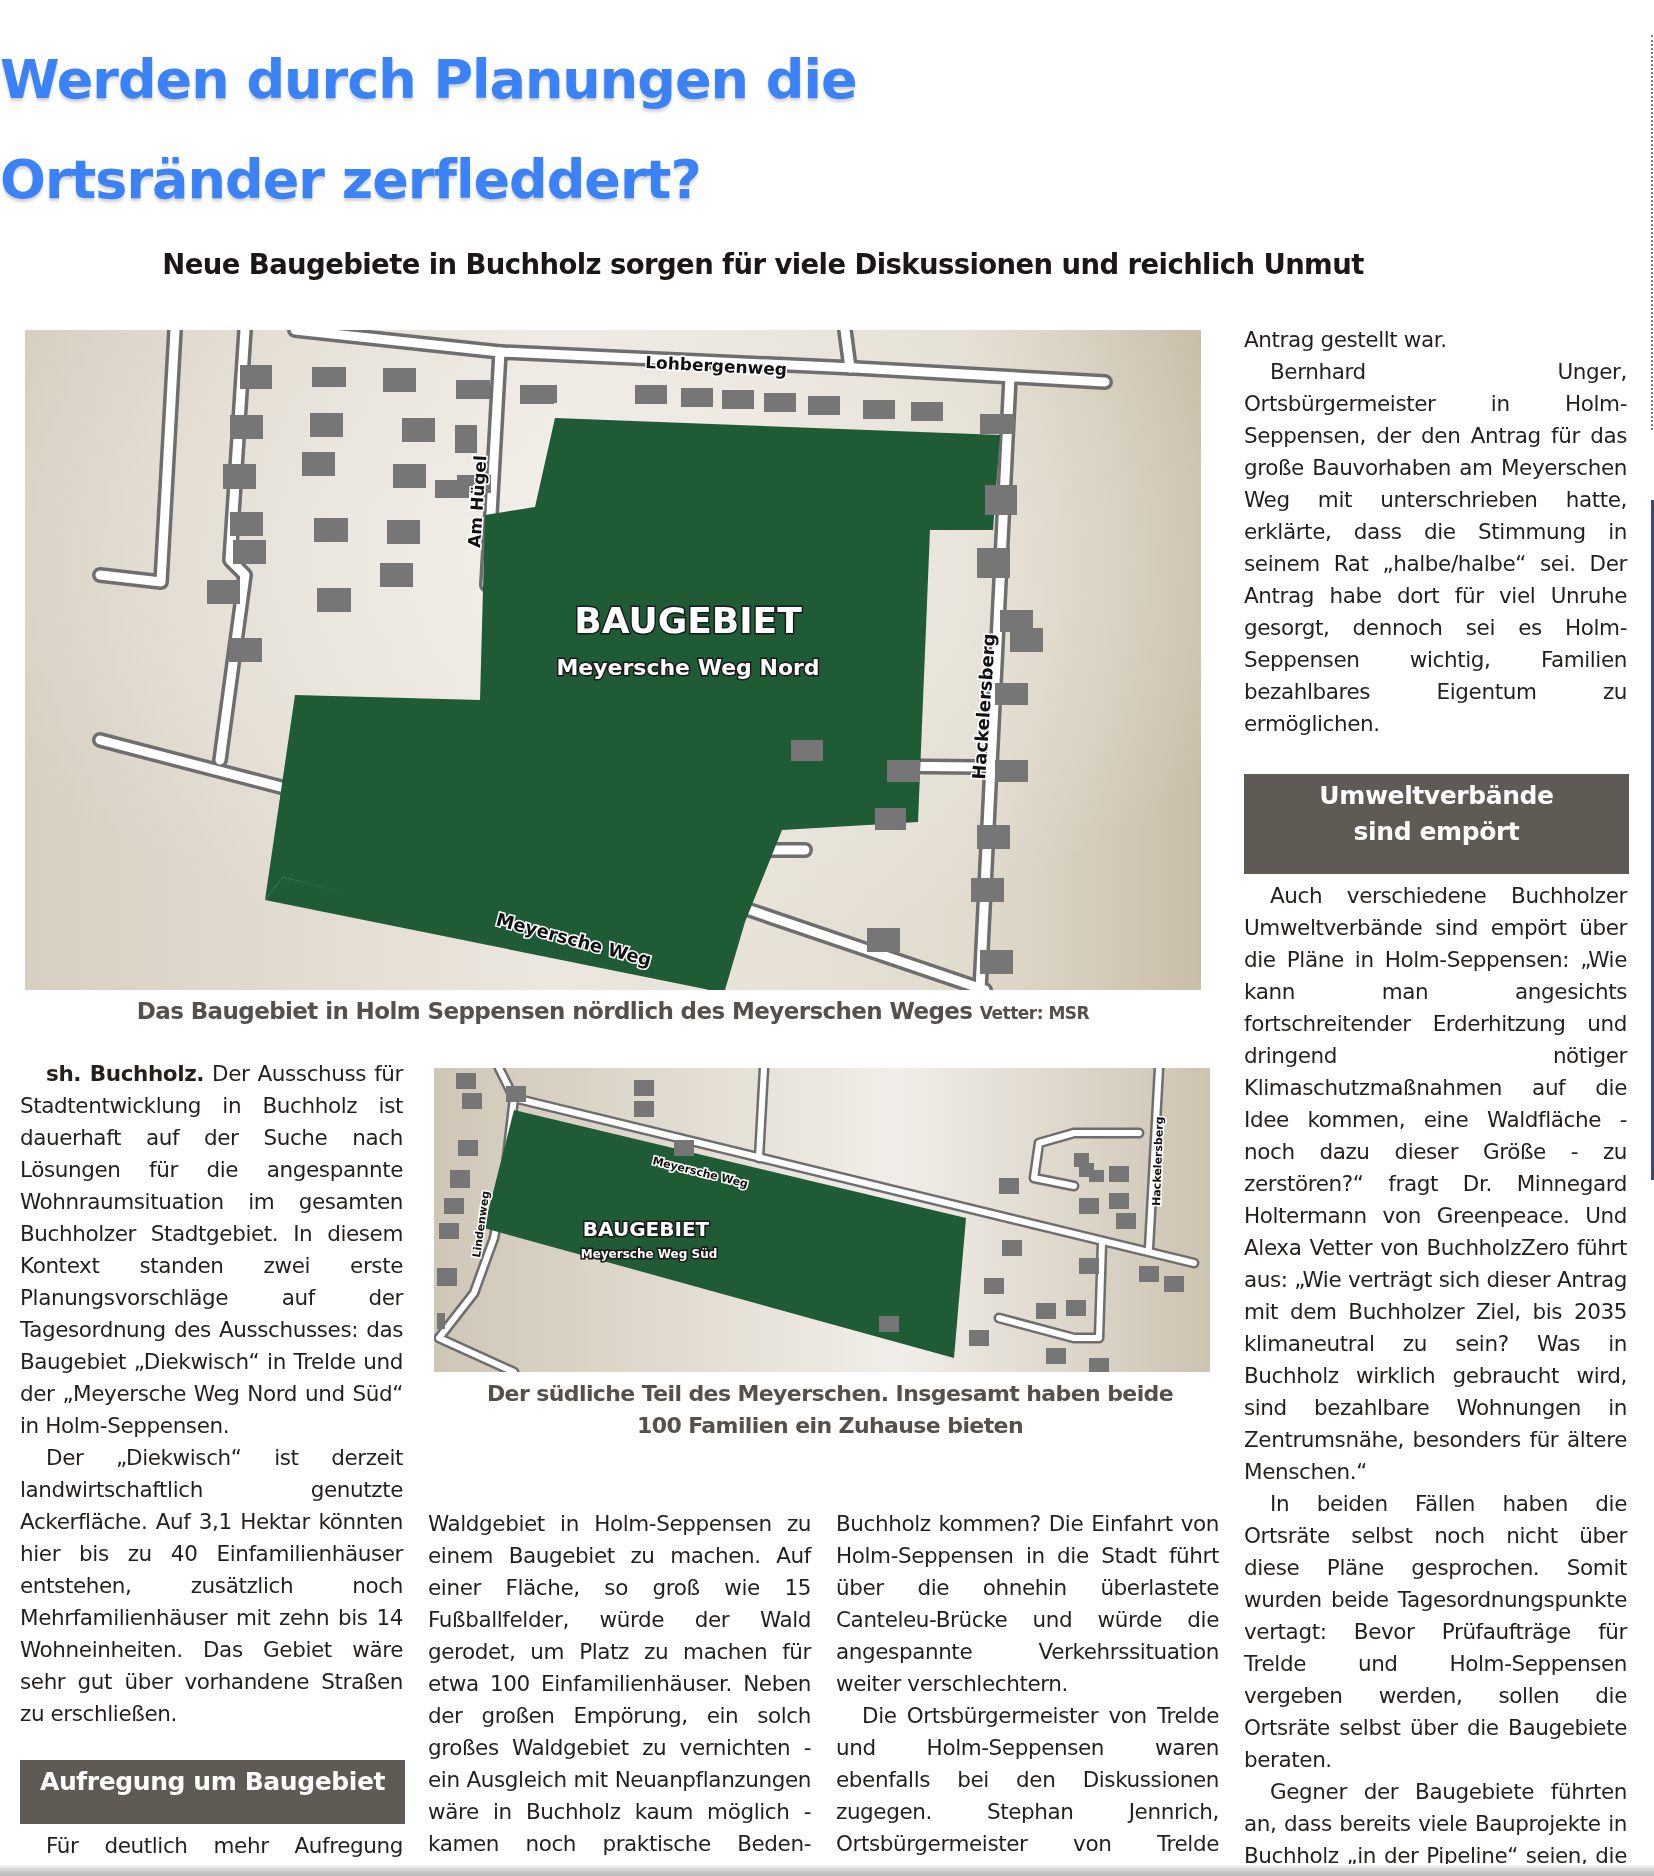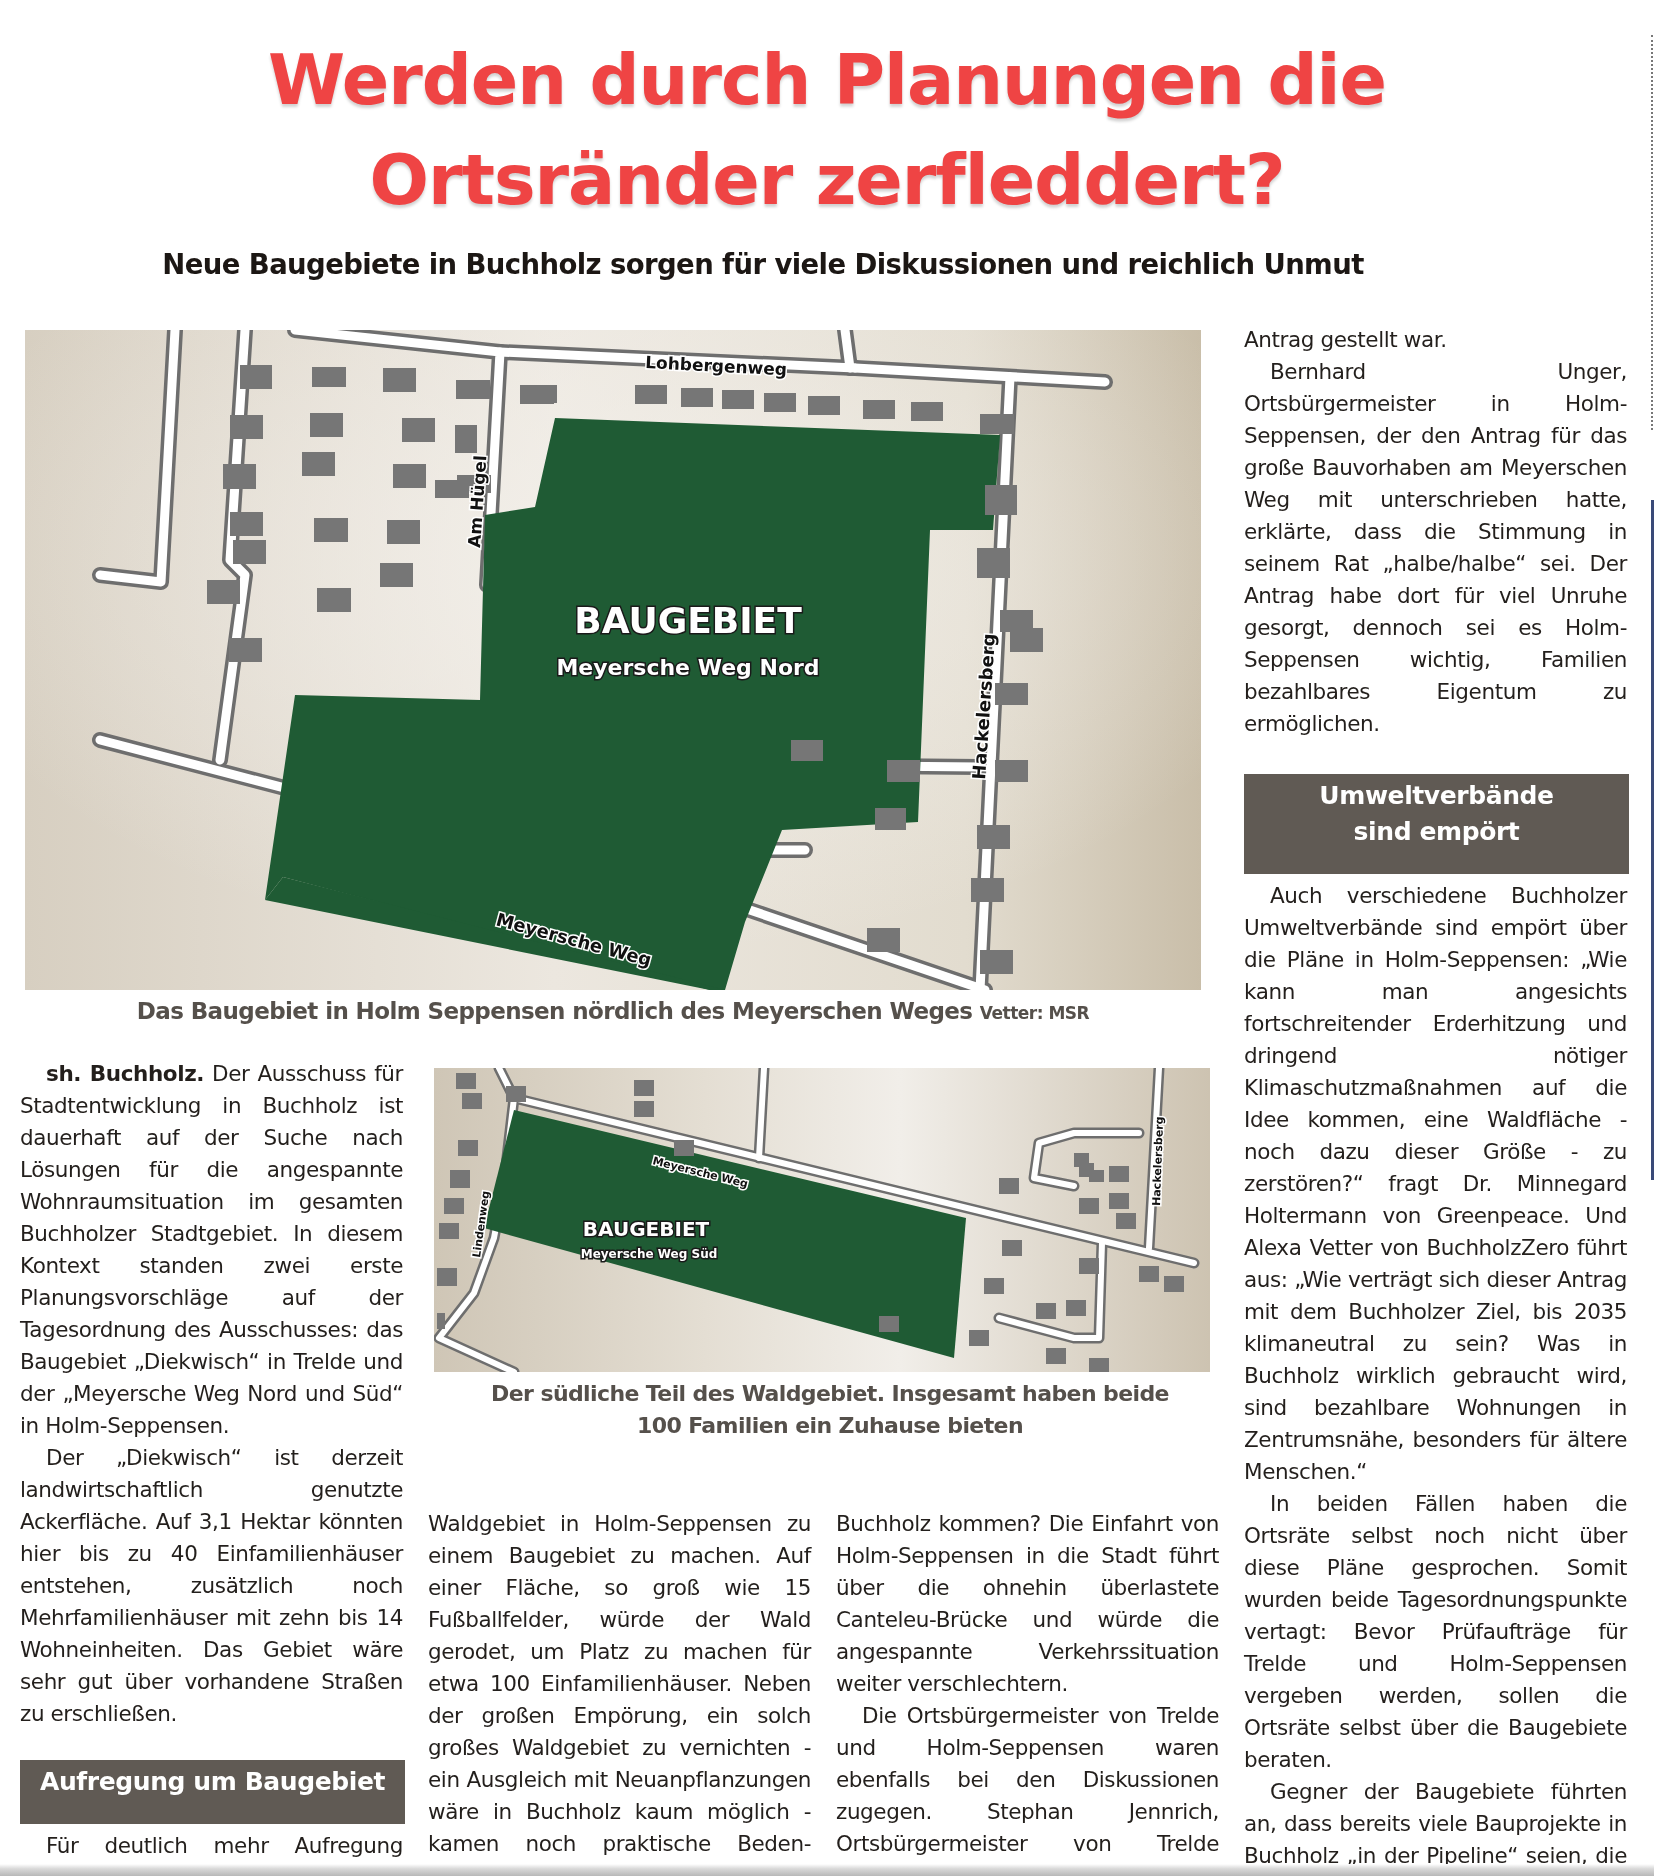--- a/index.html
+++ b/index.html
@@ -1,21 +1,21 @@
 <!DOCTYPE html>
 <html><head>
 <meta charset="utf-8">
 <style>
   html, body { margin:0; padding:0; background:#ffffff; }
   body { width:1654px; height:1876px; position:relative; overflow:hidden;
          font-family:"Liberation Sans", "DejaVu Sans", sans-serif; color:#231f1c; }
   .abs { position:absolute; }
-  .headline { left:0; width:1654px; top:30px; text-align:center;
+  .headline { left:0; width:1654px; top:30px; 
               font-family:"DejaVu Sans", sans-serif; font-weight:bold;
-              font-size:70px; line-height:100px; letter-spacing:-1px; color:#ef4444;
+              font-size:54px; line-height:100px; letter-spacing:-1px; color:#3b82f6;
               text-shadow: 0 3px 3px rgba(0,0,0,0.18); }
   .subhead { left:0; width:1526px; top:248px; text-align:center;
              font-family:"DejaVu Sans", sans-serif; font-weight:bold;
              font-size:27.5px; letter-spacing:-0.6px; color:#1c1714; }
   .map { position:absolute; overflow:hidden; }
   .map svg { display:block; }
   .caption { text-align:center; font-family:"DejaVu Sans", sans-serif; font-weight:bold;
              color:#55504b; letter-spacing:-0.6px; }
   .caption small { font-size:17px; font-weight:bold; letter-spacing:-0.5px; }
   .col { position:absolute; font-family:"DejaVu Sans", sans-serif; font-size:21.5px;
@@ -224,21 +224,21 @@
       <rect x="655" y="290" width="20" height="14"></rect>
     </g>
     <text class="lbl" x="218" y="96" font-size="11" transform="rotate(14 218 96)">Meyersche Weg</text>
     <text class="lbl" x="46" y="190" font-size="11" transform="rotate(-82 46 190)">Lindenweg</text>
     <text class="lbl" x="726" y="138" font-size="11" transform="rotate(-88 726 138)">Hackelersberg</text>
     <text class="lbl-big" x="212" y="168" text-anchor="middle" font-size="20">BAUGEBIET</text>
     <text class="lbl-big" x="215" y="190" text-anchor="middle" font-size="12">Meyersche Weg Süd</text>
   </svg>
 </div>
 <div class="abs caption" style="left:430px; top:1378px; width:800px; font-size:22px; line-height:32px;">
-  <div>Der südliche Teil des Waldgebiet. Insgesamt haben beide</div>
+  <div>Der südliche Teil des Meyerschen. Insgesamt haben beide</div>
   <div>100 Familien ein Zuhause bieten</div>
 </div>
 
 <div class="col" style="left:428px; top:1508px; width:383px;">
   <p class="noindent" style="text-align-last:justify;">Waldgebiet in Holm-Seppensen zu einem Baugebiet zu machen. Auf einer Fläche, so groß wie 15 Fußballfelder, würde der Wald gerodet, um Platz zu machen für etwa 100 Einfamilienhäuser. Neben der großen Empörung, ein solch großes Waldgebiet zu vernichten - ein Ausgleich mit Neuanpflanzungen wäre in Buchholz kaum möglich - kamen noch praktische Beden-</p>
 </div>
 
 <div class="col" style="left:836px; top:1508px; width:383px;">
   <p class="noindent">Buchholz kommen? Die Einfahrt von Holm-Seppensen in die Stadt führt über die ohnehin überlastete Canteleu-Brücke und würde die angespannte Verkehrssituation weiter verschlechtern.</p>
   <p style="text-align-last:justify;">Die Ortsbürgermeister von Trelde und Holm-Seppensen waren ebenfalls bei den Diskussionen zugegen. Stephan Jennrich, Ortsbürgermeister von Trelde erklärte,</p>

